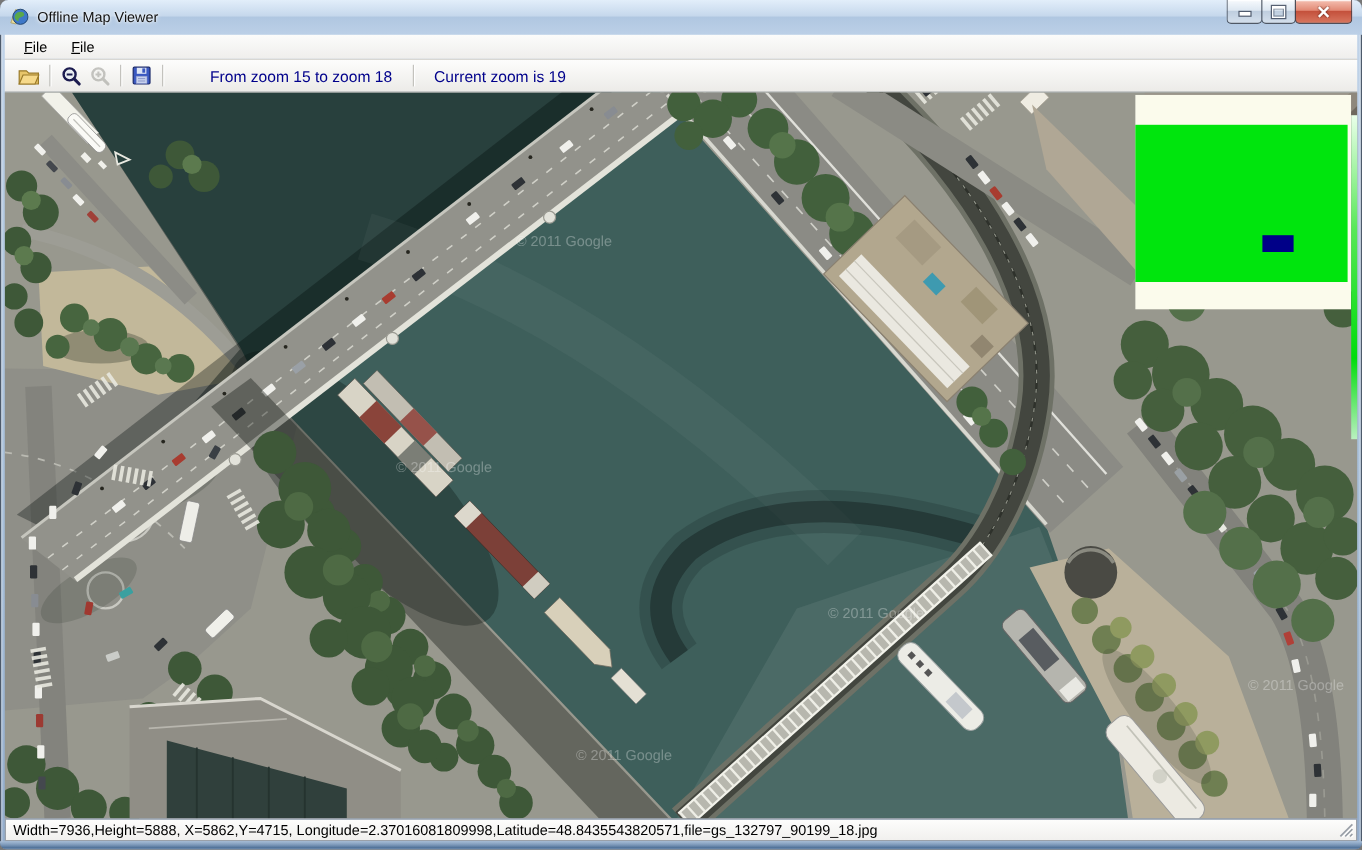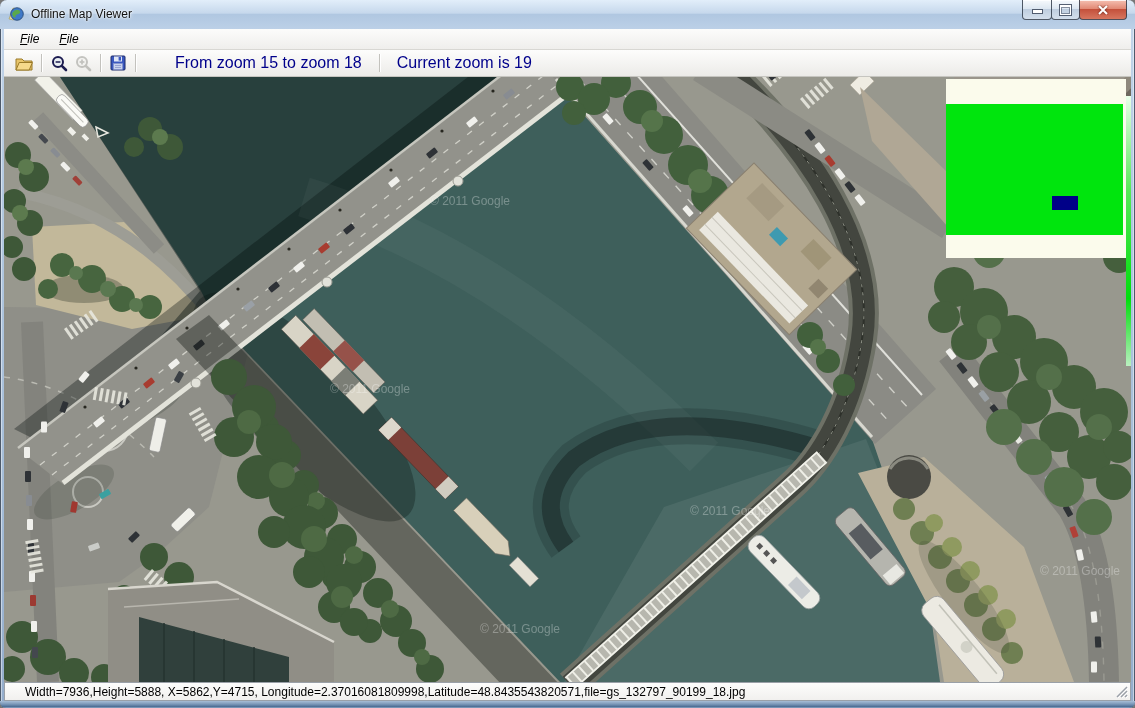--- a/index.html
+++ b/index.html
@@ -16,44 +16,44 @@
        display:flex;align-items:center;justify-content:center;margin-left:-1px;
        background:linear-gradient(180deg,#f7fafd 0%,#dde7f1 45%,#bfcedf 50%,#d4dfec 100%);
        box-shadow:inset 0 1px 0 rgba(255,255,255,.8);}
   .winbtn.min{width:28px;} .winbtn.max{width:27px;}
   .winbtn.close{width:46px;background:linear-gradient(180deg,#f5c0b2 0%,#e28a76 45%,#c4513c 50%,#d7765f 100%);}
   .glyph-min{width:9px;height:3px;background:#fff;box-shadow:0 0 0 1px rgba(60,70,90,.85);margin-top:4px;}
   .glyph-max{width:9px;height:7px;border:1px solid #fff;border-top:2px solid #fff;box-shadow:0 0 0 1px rgba(60,70,90,.85),inset 0 0 0 1px rgba(60,70,90,.55);}
   
   .menubar{position:absolute;left:4px;top:29px;width:1127px;height:21px;
        background:linear-gradient(180deg,#fcfcfb,#efeeec);border-bottom:1px solid #d8d7d3;
-       display:flex;align-items:center;padding-left:6px;box-sizing:border-box;font-style:italic;}
+       display:flex;align-items:center;padding-left:6px;box-sizing:border-box;}
   .menu-item{display:inline-block;font-size:12px;color:#000;padding:2px 10px;cursor:default;}
   .menu-item::first-letter{text-decoration:underline;}
   
   .toolbar{position:absolute;left:4px;top:50px;width:1127px;height:27px;
        background:linear-gradient(180deg,#fdfdfc,#ecebe8);border-bottom:1px solid #c6c5c0;
        display:flex;align-items:center;padding-left:8px;box-sizing:border-box;}
   .tbtn{width:24px;height:22px;display:flex;align-items:center;justify-content:center;border-radius:2px;}
   .tbtn.disabled{opacity:.55;}
   .tsep{width:1px;height:18px;background:#c3c2bd;box-shadow:1px 0 0 #fff;margin:0 5px;}
-  .tlabel{font-size:16px;color:#00008b;padding:0 12px;white-space:nowrap;text-align:center;}
+  .tlabel{font-size:13px;color:#00008b;padding:0 12px;white-space:nowrap;text-align:center;}
   .tlabel.first{margin-left:22px;}
   
   .map-wrap{position:absolute;left:4px;top:77px;width:1127px;height:605px;overflow:hidden;background:#98988e;}
   .map-wrap svg{display:block;}
   
   .minimap{position:absolute;left:946px;top:79px;width:180px;height:179px;}
   .edge-strip{position:absolute;left:1126px;top:96px;width:5px;height:270px;
        background:linear-gradient(180deg,#eaffea 0%,#58e858 35%,#00dd0c 75%,#baf0c0 100%);}
   
   .statusbar{position:absolute;left:4px;top:682px;width:1127px;height:19px;box-sizing:border-box;
        border:1px solid #9aa0a8;background:linear-gradient(180deg,#fdfdfc,#f1f0ee);
        display:flex;align-items:center;}
-  .status-text{font-size:12px;color:#000;padding-left:20px;white-space:nowrap;overflow:hidden;}
+  .status-text{font-size:12px;color:#000;padding-left:6px;white-space:nowrap;overflow:hidden;}
   .grip{position:absolute;right:2px;bottom:2px;}
   .bottomframe{position:absolute;left:0;top:701px;width:100%;height:7px;
        background:linear-gradient(180deg,#a7bdd6 0%,#7b97b8 45%,#4e6f96 80%,#8fa9c6 100%);}
 </style>
 </head>
 <body>
 
 <div id="win">
 
   <div class="titlebar">

